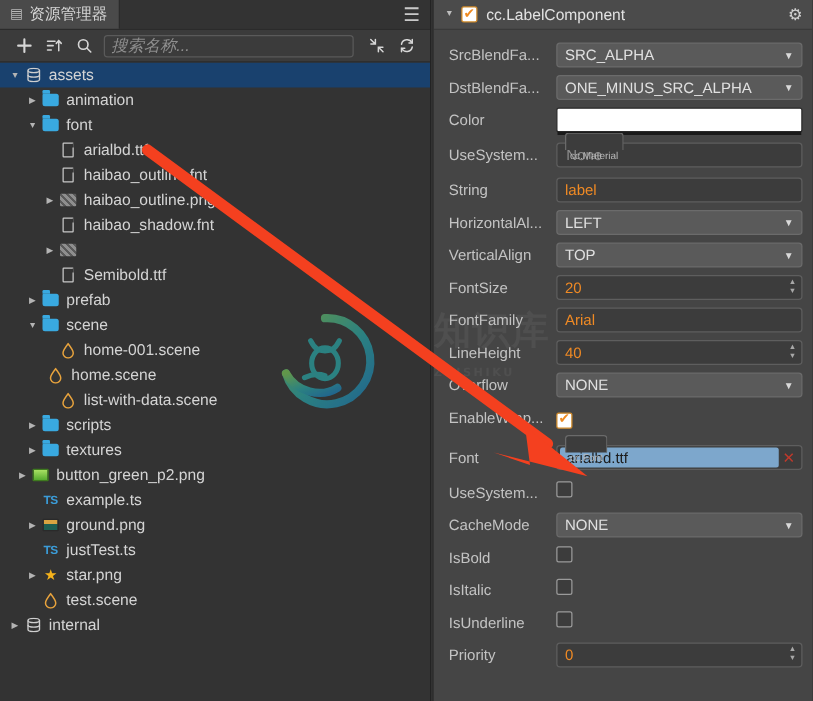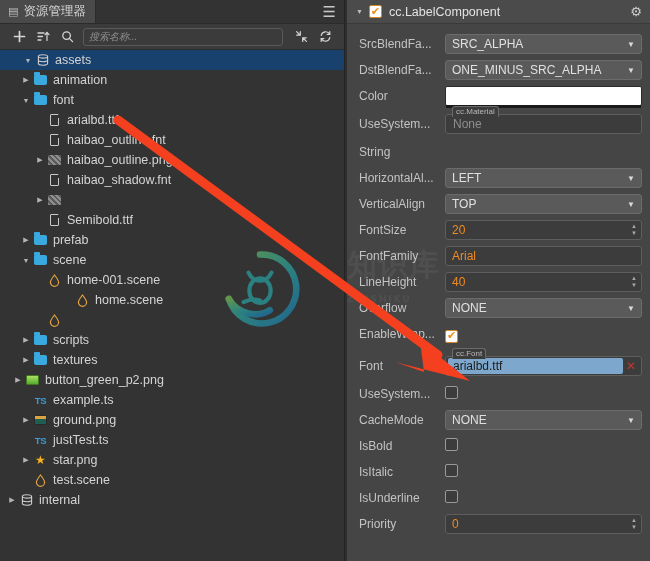--- a/index.html
+++ b/index.html
@@ -52,21 +52,21 @@
     display: flex; align-items: center; justify-content: center;
     color: #cfcfcf;
   }
   .search-wrap {
     flex: 1; margin: 0 6px 0 4px; height: 18px;
     background: #3b3b3b; border: 1px solid #5a5a5a; border-radius: 3px;
     display: flex; align-items: center; padding: 0 5px;
   }
   .search-wrap input {
     width: 100%; background: transparent; border: none; outline: none;
-    color: #d0d0d0; font-size: 10px;
+    color: #d0d0d0; font-size: 13px;
     font-family: "Liberation Sans", sans-serif; font-style: italic;
   }
   .search-wrap input::placeholder { color: #8e8e8e; font-style: italic; }
 
   .tree {
     flex: 1; overflow: hidden; position: relative;
     background: #333333; padding-top: 0px;
   }
   .row {
     height: 20px; display: flex; align-items: center;
@@ -179,21 +179,21 @@
   .assetbox {
     background: #3c3c3c; border: 1px solid #5e5e5e; border-radius: 3px;
     height: 20px; display: flex; align-items: center; padding: 2px;
     position: relative;
   }
   .assetbox.none { color: #8d8d8d; padding-left: 7px; font-size: 12px; }
   .asset-tag {
     position: absolute; left: 6px; top: -9px;
     background: #3c3c3c; border: 1px solid #6a6a6a;
     border-bottom: none; border-radius: 3px 3px 0 0;
-    color: #b9b9b9; font-size: 8px; padding: 0 3px 0 3px; line-height: 10px;
+    color: #b9b9b9; font-size: 8px; padding: 13px 3px 0 3px; line-height: 10px;
     height: 11px;
     text-align: center;
   }
   .asset-val {
     flex: 1; height: 16px; background: #7da7cc; border-radius: 2px;
     color: #1c1c1c; font-size: 12px; display: flex; align-items: center;
     padding: 0 5px;
   }
   .xbtn { width: 16px; text-align: center; color: #c0392b; font-size: 12px; font-weight: bold; }
 
@@ -256,21 +256,21 @@
       <div class="tb-btn">
         <svg width="13" height="13" viewBox="0 0 13 13">
           <path d="M10.6 4.2A4.5 4.5 0 0 0 2.2 5.4" stroke="#d6d6d6" stroke-width="1.2" fill="none" stroke-linecap="round"></path>
           <path d="M2.4 8.8a4.5 4.5 0 0 0 8.4-1.2" stroke="#d6d6d6" stroke-width="1.2" fill="none" stroke-linecap="round"></path>
           <path d="M10.8 1.6v2.8H8.2M2.2 11.4V8.6h2.6" stroke="#d6d6d6" stroke-width="1.2" fill="none" stroke-linecap="round"></path>
         </svg>
       </div>
     </div>
 
     <div class="tree" id="tree">
-        <div class="row selected" style="padding-left: 22px;">
+        <div class="row selected" style="padding-left: 6px;">
           <span class="arrow">▼</span>
           <span class="ico">
             <svg class="db-icon" viewBox="0 0 12 12">
       <ellipse cx="6" cy="2.4" rx="4.6" ry="1.7" fill="none" stroke="#cfcfcf" stroke-width="1.1"></ellipse>
       <path d="M1.4 2.4v7.2c0 .95 2.06 1.7 4.6 1.7s4.6-.75 4.6-1.7V2.4" fill="none" stroke="#cfcfcf" stroke-width="1.1"></path>
       <path d="M1.4 6c0 .95 2.06 1.7 4.6 1.7s4.6-.75 4.6-1.7" fill="none" stroke="#cfcfcf" stroke-width="1.1"></path>
     </svg>
           </span>
           <span class="lbl">assets</span>
         </div>
@@ -345,36 +345,37 @@
         </div>
         <div class="row" style="padding-left: 34px;">
           <span class="arrow empty"></span>
           <span class="ico">
             <svg width="11" height="13" viewBox="0 0 11 13">
       <path d="M5.5 1 C8.3 4.6 9.6 6.4 9.6 8.3 A4.1 4.1 0 0 1 1.4 8.3 C1.4 6.4 2.7 4.6 5.5 1Z" fill="none" stroke="#e8a33d" stroke-width="1.2"></path>
             </svg>
           </span>
           <span class="lbl">home-001.scene</span>
         </div>
-        <div class="row" style="padding-left: 34px; margin-left: 28px;">
+        <div class="row" style="padding-left: 24px;">
           <span class="arrow empty"></span>
           <span class="ico">
             <svg width="11" height="13" viewBox="0 0 11 13">
       <path d="M5.5 1 C8.3 4.6 9.6 6.4 9.6 8.3 A4.1 4.1 0 0 1 1.4 8.3 C1.4 6.4 2.7 4.6 5.5 1Z" fill="none" stroke="#e8a33d" stroke-width="1.2"></path>
             </svg>
           </span>
           <span class="lbl">home.scene</span>
         </div>
         <div class="row" style="padding-left: 34px;">
           <span class="arrow empty"></span>
           <span class="ico">
             <svg width="11" height="13" viewBox="0 0 11 13">
       <path d="M5.5 1 C8.3 4.6 9.6 6.4 9.6 8.3 A4.1 4.1 0 0 1 1.4 8.3 C1.4 6.4 2.7 4.6 5.5 1Z" fill="none" stroke="#e8a33d" stroke-width="1.2"></path>
             </svg>
           </span>
+          <span class="lbl">list-with-data.scene</span>
         </div>
         <div class="row" style="padding-left: 20px;">
           <span class="arrow">▶</span>
           <span class="ico">
             <span class="folder"></span>
           </span>
           <span class="lbl">scripts</span>
         </div>
         <div class="row" style="padding-left: 20px;">
           <span class="arrow">▶</span>
@@ -498,20 +499,25 @@
           <span class="plabel">UseSystem...</span>
           <span class="pfield">
             <div class="assetbox none">
                  <span class="asset-tag">cc.Material</span>
                  <span>None</span>
                </div>
           </span>
         </div>
         <div class="prow">
           <span class="plabel">String</span>
+          <span class="pfield">
+            <div class="txtin">
+                 <span>label</span>
+               </div>
+          </span>
         </div>
         <div class="prow">
           <span class="plabel">HorizontalAl...</span>
           <span class="pfield">
             <div class="sel">
                  <span>LEFT</span>
                  <span class="caret">▼</span>
                </div>
           </span>
         </div>

